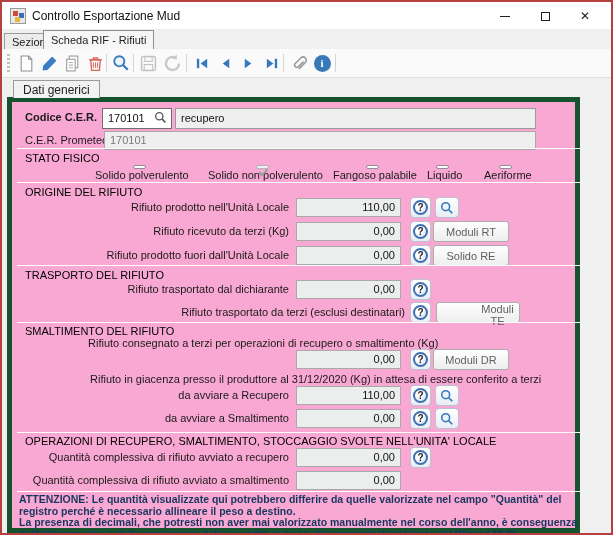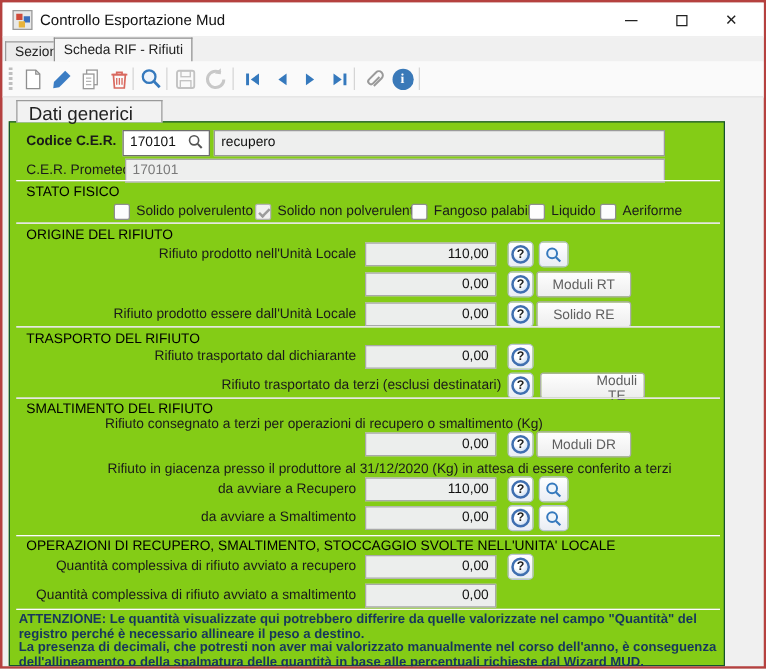--- a/index.html
+++ b/index.html
@@ -29,24 +29,24 @@
   .tab.active { left:41px; height:19px; background:#f6f6f6; border-color:#8f8f8f; z-index:2; padding-top:3px; }
   
   .toolbar { position:absolute; left:0; top:47px; width:100%; height:29px; background:#fafafa; border-bottom:1px solid #e0e0e0; }
   .grip { position:absolute; left:5px; top:5px; width:3px; height:19px;
           background-image:repeating-linear-gradient(to bottom,#bfbfbf 0 2px,transparent 2px 4px); }
   .tbtn { position:absolute; top:3px; width:22px; height:22px; display:flex; align-items:center; justify-content:center; border-radius:3px; }
   .tsep { position:absolute; top:5px; width:1px; height:18px; background:#d5d5d5; }
   .info-circ { width:17px; height:17px; border-radius:50%; background:#3a79b8; color:#fff; font-weight:bold; font-size:11px;
                display:flex; align-items:center; justify-content:center; font-family:"Liberation Serif",serif; }
   
-  .page-tab { position:absolute; left:11px; top:78px; height:18px; padding:2px 23px 0 9px; font-size:15px; color:#222;
+  .page-tab { position:absolute; left:11px; top:78px; height:18px; padding:2px 9px 0 9px; font-size:12px; color:#222;
               background:#f2f2f2; border:1px solid #9a9a9a; border-bottom:none; z-index:3; }
   
-  .panel { position:absolute; left:5px; top:95px; width:573px; height:436px; background:#84cc16; border:1px solid #14532d; }
+  .panel { position:absolute; left:5px; top:95px; width:573px; height:436px; background:#f9a8d4; border:5px solid #14532d; }
   .sect { position:absolute; left:13px; font-size:11px; font-weight:normal; color:#000; letter-spacing:0; }
   .hsep { position:absolute; left:5px; width:563px; height:1px; background:#a8a8a8; border-bottom:1px solid #fdfdfd; }
   .plabel { position:absolute; left:0; width:277px; text-align:right; font-size:11px; color:#1a1a1a; top:3px; }
   .prow { position:absolute; left:0; width:100%; height:20px; }
   .pfield { position:absolute; left:284px; width:105px; height:19px; background:#eceeed; border:1px solid #a9a9a9;
             font-size:11px; color:#111; text-align:right; padding:2px 5px 0 2px; }
   .qwrap { position:absolute; left:398px; top:-1px; width:21px; height:21px; border:1px solid #b9c3d2; border-radius:4px;
            background:linear-gradient(#ffffff,#e9edf4); display:flex; align-items:center; justify-content:center; }
   .qcirc { width:15px; height:15px; border-radius:50%; border:2px solid #3f6fb0; background:radial-gradient(circle at 35% 30%,#ffffff 35%,#bdd2ee);
            color:#222; font-size:10px; font-weight:bold; display:flex; align-items:center; justify-content:center; }
@@ -59,21 +59,21 @@
   
   .hlabel { position:absolute; font-size:11px; color:#1a1a1a; top:3px; }
   .cer-field { position:absolute; left:90px; top:0; width:70px; height:21px; background:#fff; border:1px solid #6e6e6e;
                font-size:11px; color:#111; padding:3px 18px 0 5px; }
   .cer-search { position:absolute; left:142px; top:3px; }
   .desc-field { position:absolute; left:163px; top:0; width:361px; height:21px; background:#eeefee; border:1px solid #9a9a9a;
                 font-size:11px; color:#111; padding:3px 5px 0 5px; }
   .prom-field { position:absolute; left:92px; top:0; width:432px; height:19px; background:#eeefee; border:1px solid #a9a9a9;
                 font-size:11px; color:#7a7a7a; padding:2px 5px 0 5px; }
   
-  .cbitem { position:absolute; top:0; display:flex; align-items:center; height:16px; }
+  .cbitem { position:absolute; top:0; display:flex; align-items:center; height:16px;flex-direction:column; }
   .cb { width:13px; height:13px; border:1px solid #8f8f8f; border-radius:2px; background:#fdfdfd; position:relative; margin-right:5px; }
   .cb.checked { background:#f1f1f1; border-color:#b3b3b3; }
   .cb.checked::after { content:""; position:absolute; left:2px; top:3px; width:7px; height:3px;
                        border-left:2px solid #9c9c9c; border-bottom:2px solid #9c9c9c; transform:rotate(-45deg); }
   .cblabel { font-size:11px; color:#1a1a1a; }
   
   .warning { position:absolute; left:7px; top:392px; width:560px; font-size:10.5px; font-weight:bold; color:#17365d; line-height:11.5px; }
   .warning p { margin:0; }
   svg { display:block; }
 </style>
@@ -248,28 +248,29 @@
           <span class="qcirc">?</span>
         </span>
       <span class="sbtn">
         <svg width="14" height="14" viewBox="0 0 16 16">
             <circle cx="6.5" cy="6.5" r="4.5" fill="#eef4fb" stroke="#3579bd" stroke-width="1.8"></circle>
             <path d="M10 10 L14 14" stroke="#3579bd" stroke-width="2"></path>
           </svg>
       </span>
     </div>
     <div class="prow" style="top:120px">
+      <span class="plabel">Rifiuto ricevuto da terzi (Kg)</span>
       <span class="pfield">0,00</span>
       <span class="qwrap">
           <span class="qcirc">?</span>
         </span>
       <button class="modbtn">Moduli RT</button>
     </div>
     <div class="prow" style="top:144px">
-      <span class="plabel">Rifiuto prodotto essere dall'Unità Locale</span>
+      <span class="plabel">Rifiuto prodotto fuori dall'Unità Locale</span>
       <span class="pfield">0,00</span>
       <span class="qwrap">
           <span class="qcirc">?</span>
         </span>
       <button class="modbtn">Solido RE</button>
     </div>
 
     <div class="hsep" style="top:163px"></div>
 
     <div class="sect" style="top:167px">TRASPORTO DEL RIFIUTO</div>

